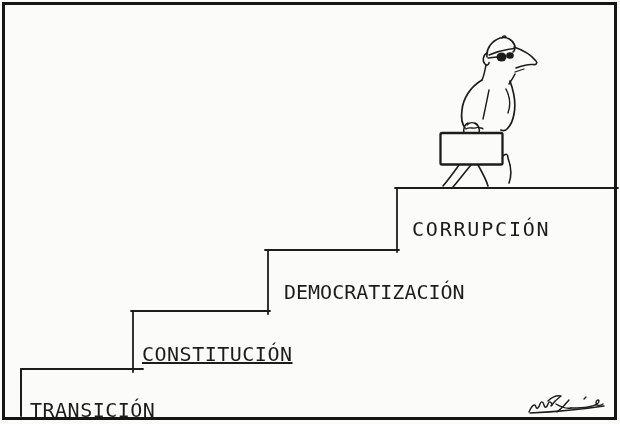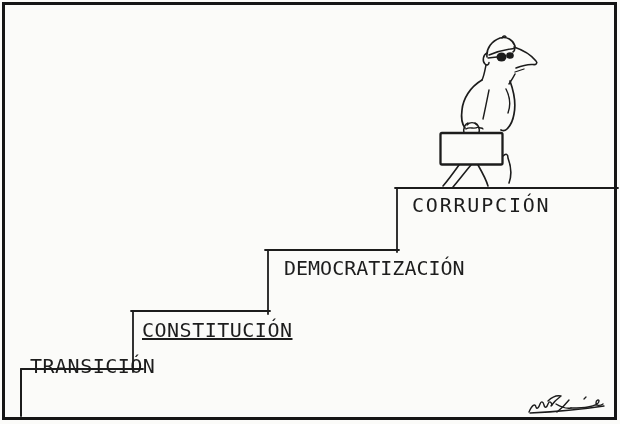--- a/index.html
+++ b/index.html
@@ -1,24 +1,24 @@
 <!DOCTYPE html>
 <html><head>
 <meta charset="utf-8">
 <style>
   html,body{margin:0;padding:0;background:#fbfbf9;}
   .stage{position:relative;width:620px;height:424px;background:#fbfbf9;overflow:hidden;
          font-family:"DejaVu Sans Mono","Liberation Mono",monospace;}
   .frame{position:absolute;left:2px;top:2px;right:3px;bottom:4px;border:3px solid #151515;pointer-events:none;}
   .drawing{position:absolute;left:0;top:0;width:620px;height:424px;}
   .ink{stroke:#1c1c1c;fill:none;stroke-linecap:round;stroke-linejoin:round;}
-  .label{position:absolute;font-size:20px;line-height:20px;letter-spacing:0.5px;color:#1d1d1d;white-space:nowrap;}
+  .label{position:absolute;font-size:20px;line-height:20px;letter-spacing:0.5px;color:#1d1d1d;white-space:nowrap;margin-top:24px;}
   .label.ls-0{letter-spacing:0px;}
   .label.ls-wide{letter-spacing:1.8px;}
-  #lbl-transicion{left:30px;top:356px;}
+  #lbl-transicion{left:30px;top:376px;}
   #lbl-constitucion{left:142px;top:320px;text-decoration:underline;}
   #lbl-democratizacion{left:284px;top:258px;}
   #lbl-corrupcion{left:412px;top:195px;}
 </style>
 </head>
 <body>
 
 <div class="stage">
 
   <svg class="drawing" viewBox="0 0 620 424">

